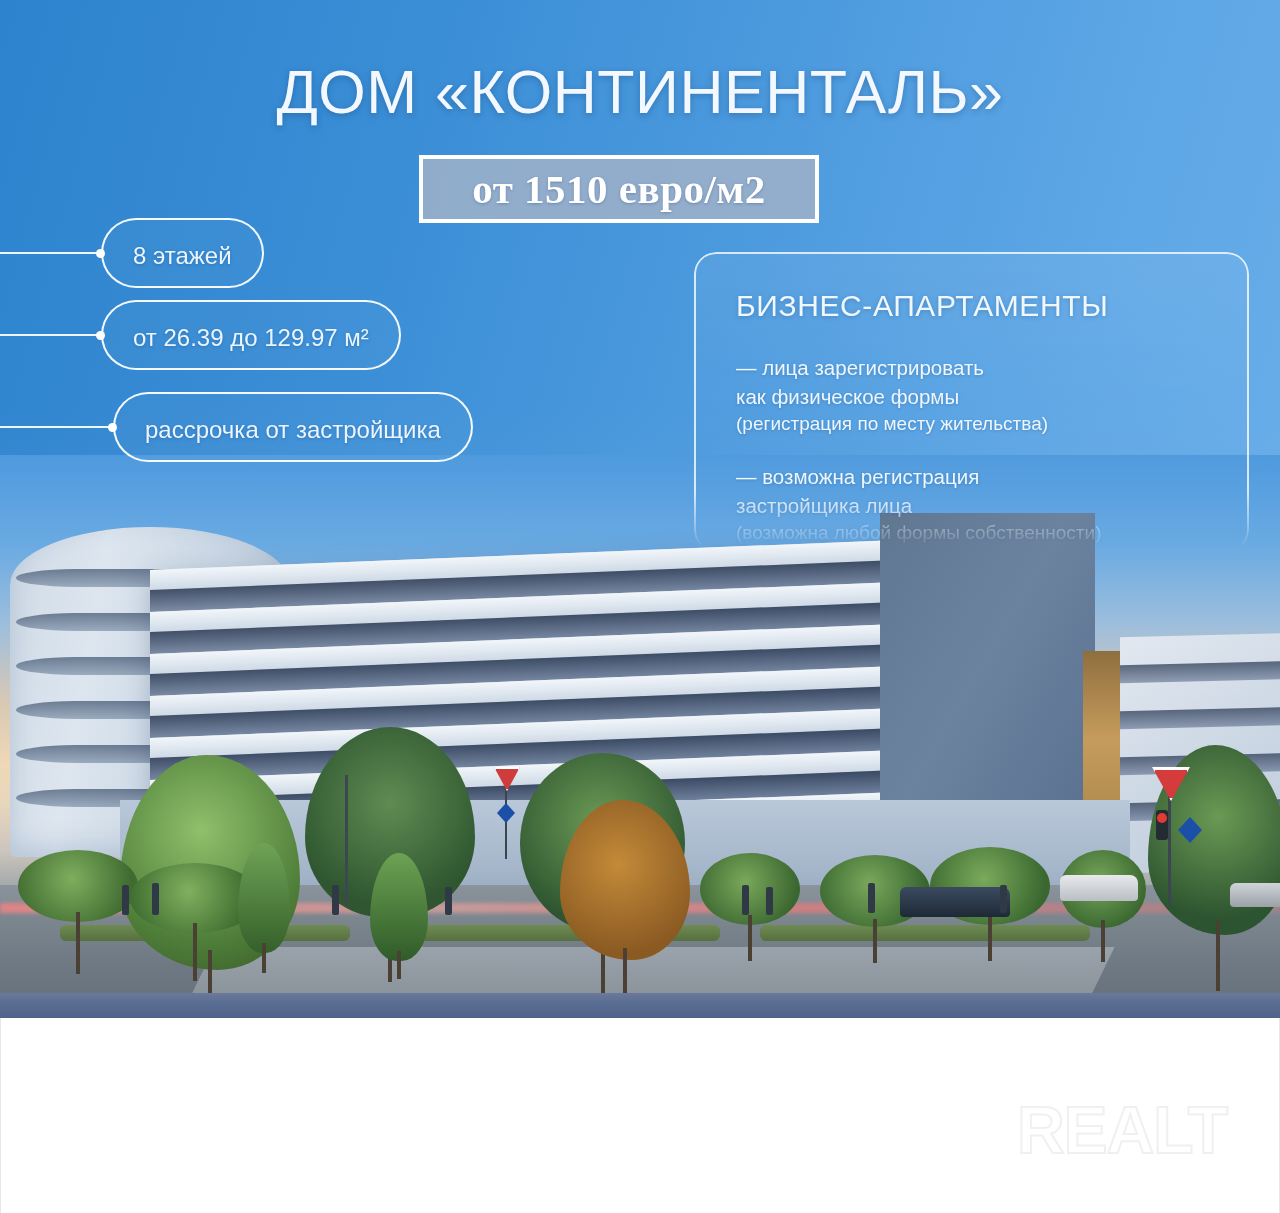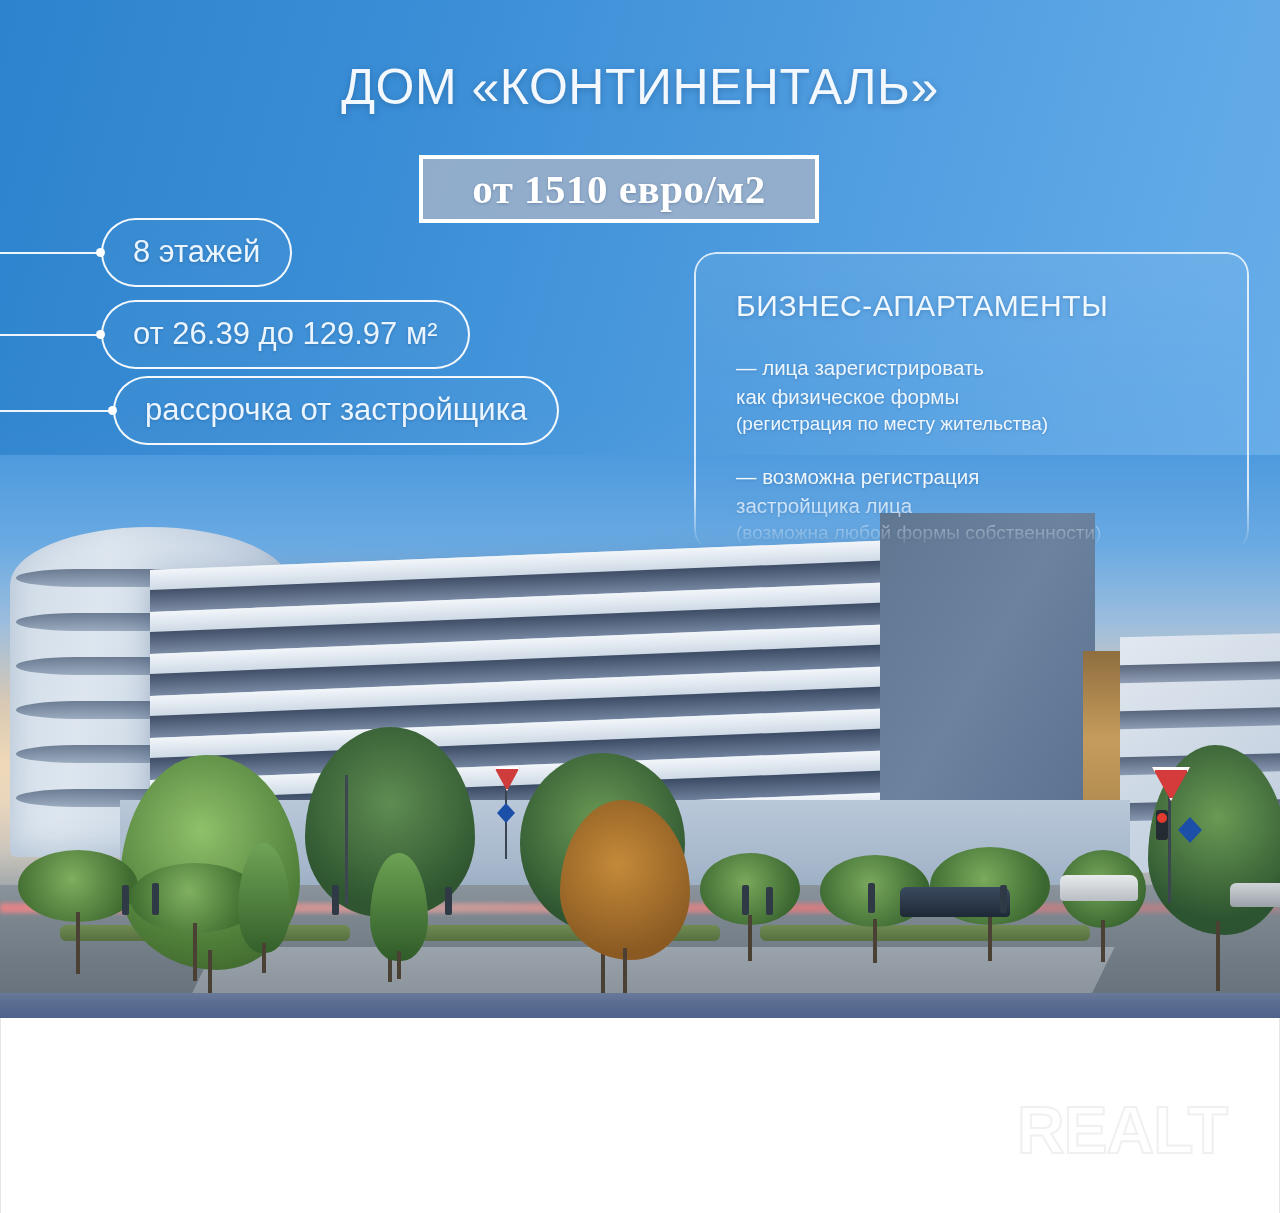--- a/index.html
+++ b/index.html
@@ -140,21 +140,21 @@
   
   .tree { position:absolute; }
   .tree .crown { border-radius:50%; }
   .tree .trunk { position:absolute; left:50%; transform:translateX(-50%); width:4px; background:#4b4034; }
 
   
   #title {
     position: absolute;
     left: 0; right: 0; top: 62px;
     text-align: center;
-    font-size: 50px;
+    font-size: 61px;
     line-height: 1;
     letter-spacing: 0.5px;
     color: #f2f8fd;
     font-weight: 400;
     text-shadow: 0 2px 6px rgba(20,60,110,.35);
   }
 
   #price-box {
     position: absolute;
     left: 419px; top: 155px;
@@ -183,30 +183,30 @@
     width: 9px; height: 9px; border-radius: 50%;
     background: #ffffff;
     margin-left: -4px; margin-right: -4px;
     position: relative; z-index: 2;
     flex: 0 0 auto;
   }
   .pill {
     border: 2px solid rgba(255,255,255,0.95);
     border-radius: 999px;
     color: #eaf5ff;
-    font-size: 31px;
+    font-size: 24px;
     line-height: 1;
-    padding: 16px 30px 18px 30px;
+    padding: 24px 30px 18px 30px;
     white-space: nowrap;
     background: rgba(255,255,255,0.03);
     text-shadow: 0 1px 3px rgba(20,60,110,.30);
   }
   #pill-1 { top: 218px; }
   #pill-2 { top: 300px; }
-  #pill-3 { top: 376px; }
+  #pill-3 { top: 392px; }
   #pill-1 .pill-line { width: 100px; }
   #pill-2 .pill-line { width: 100px; }
   #pill-3 .pill-line { width: 112px; }
 
   
   #biz-panel {
     position: absolute;
     left: 694px; top: 252px;
     width: 555px; height: 300px;
     border: 2px solid rgba(255,255,255,0.78);

